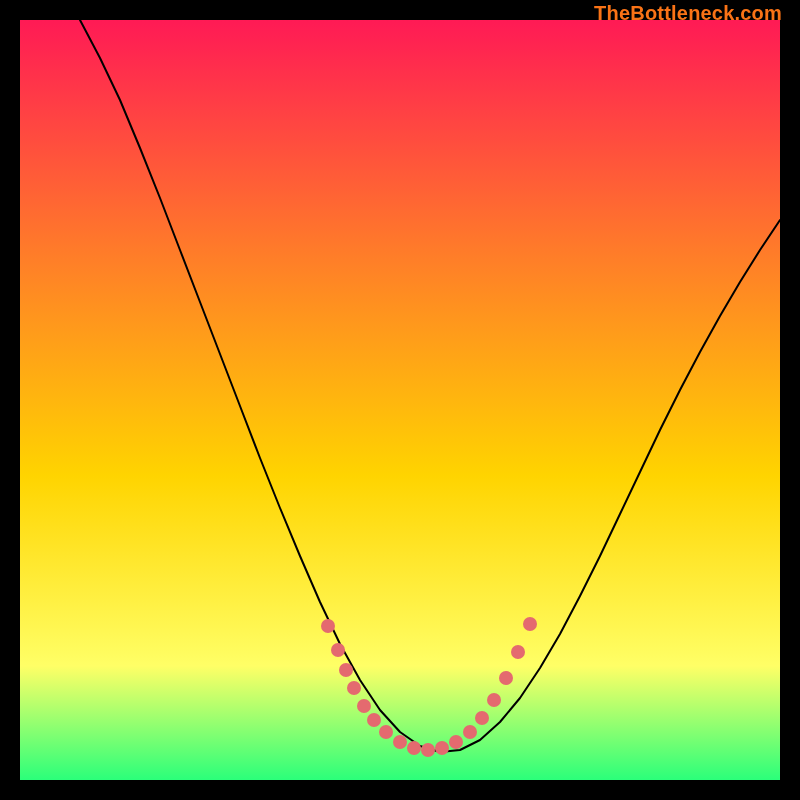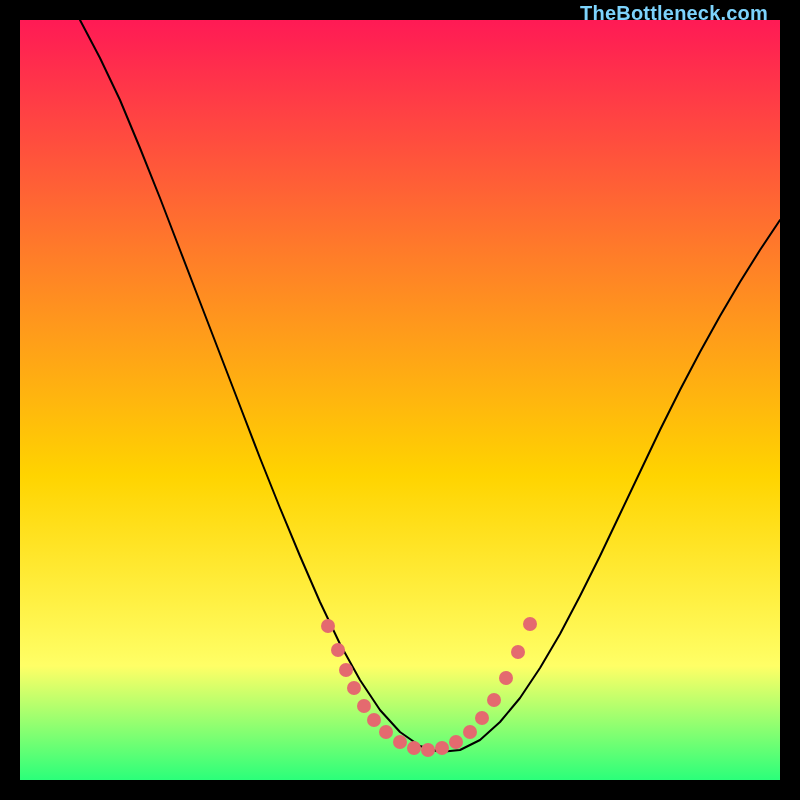--- a/index.html
+++ b/index.html
@@ -21,25 +21,25 @@
   .plot-bg {
     position: absolute;
     left: 0;
     top: 0;
     width: 760px;
     height: 760px;
   }
   .watermark {
     position: absolute;
     top: 2px;
-    right: 32px;
+    right: 18px;
     font-family: Arial, Helvetica, sans-serif;
     font-size: 20px;
     font-weight: 600;
-    color: #7dd3fc;
+    color: #f97316;
     letter-spacing: 0.2px;
     text-align: center;
   }
   svg {
     position: absolute;
     left: 0;
     top: 0;
   }
 </style>
 </head>

